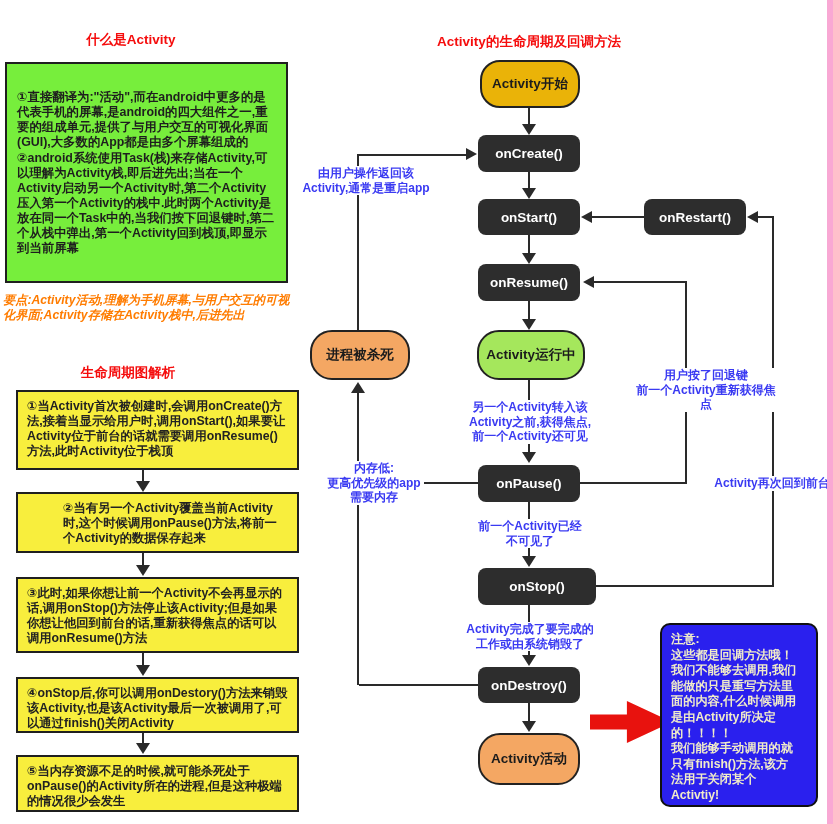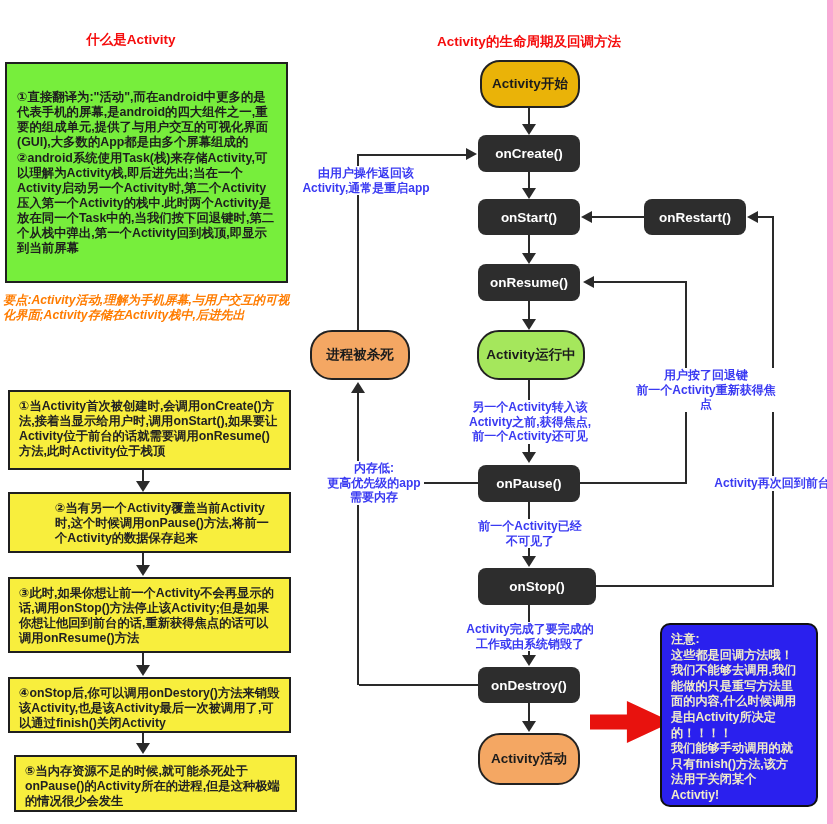--- a/index.html
+++ b/index.html
@@ -14,21 +14,21 @@
     position:absolute;left:5px;top:62px;width:283px;height:221px;
     background:#77ee3c;border:2px solid #1f1f1f;
     padding:26px 10px 8px 10px;color:#1e1e1e;font-weight:bold;font-size:12.4px;line-height:1.22;
     white-space:pre-line;
   }
   .keypoints{
     position:absolute;left:3px;top:293px;width:293px;
     color:#ff7c00;font-weight:bold;font-style:italic;font-size:12.2px;line-height:1.25;
   }
   .ybox{
-    position:absolute;left:8px;width:283px;background:#f8ee3d;border:2px solid #1f1f1f;
+    position:absolute;left:16px;width:283px;background:#f8ee3d;border:2px solid #1f1f1f;
     padding:7px 9px;color:#222;font-weight:bold;font-size:12.3px;line-height:1.22;
   }
   .hline{position:absolute;height:2px;background:#2a2a2a;}
   .vline{position:absolute;width:2px;background:#2a2a2a;}
   .ah{position:absolute;width:0;height:0;}
   .ah-down{border-left:7px solid transparent;border-right:7px solid transparent;border-top:11px solid #2a2a2a;}
   .ah-up{border-left:7px solid transparent;border-right:7px solid transparent;border-bottom:11px solid #2a2a2a;}
   .ah-left{border-top:6px solid transparent;border-bottom:6px solid transparent;border-right:11px solid #2a2a2a;}
   .ah-right{border-top:6px solid transparent;border-bottom:6px solid transparent;border-left:11px solid #2a2a2a;}
   .node{
@@ -60,26 +60,27 @@
 
 <div id="canvas">
 
   <div class="red-title" style="left:0;top:31px;width:262px;">什么是Activity</div>
 
   <div class="info-green">①直接翻译为:"活动",而在android中更多的是代表手机的屏幕,是android的四大组件之一,重要的组成单元,提供了与用户交互的可视化界面(GUI),大多数的App都是由多个屏幕组成的
 ②android系统使用Task(栈)来存储Activity,可以理解为Activity栈,即后进先出;当在一个Activity启动另一个Activity时,第二个Activity压入第一个Activity的栈中.此时两个Activity是放在同一个Task中的,当我们按下回退键时,第二个从栈中弹出,第一个Activity回到栈顶,即显示到当前屏幕</div>
 
   <div class="keypoints">要点:Activity活动,理解为手机屏幕,与用户交互的可视化界面;Activity存储在Activity栈中,后进先出</div>
 
+  <div class="red-title" style="left:0;top:364px;width:256px;">生命周期图解析</div>
 
   <div class="ybox" style="top:390px;height:80px;">①当Activity首次被创建时,会调用onCreate()方法,接着当显示给用户时,调用onStart(),如果要让Activity位于前台的话就需要调用onResume()方法,此时Activity位于栈顶</div>
   <div class="ybox" style="top:492px;height:61px;padding-left:45px;">②当有另一个Activity覆盖当前Activity时,这个时候调用onPause()方法,将前一个Activity的数据保存起来</div>
   <div class="ybox" style="top:577px;height:76px;">③此时,如果你想让前一个Activity不会再显示的话,调用onStop()方法停止该Activity;但是如果你想让他回到前台的话,重新获得焦点的话可以调用onResume()方法</div>
   <div class="ybox" style="top:677px;height:56px;">④onStop后,你可以调用onDestory()方法来销毁该Activity,也是该Activity最后一次被调用了,可以通过finish()关闭Activity</div>
-  <div class="ybox" style="top:755px;height:57px;margin-left:6px;">⑤当内存资源不足的时候,就可能杀死处于onPause()的Activity所在的进程,但是这种极端的情况很少会发生</div>
+  <div class="ybox" style="top:755px;height:57px;">⑤当内存资源不足的时候,就可能杀死处于onPause()的Activity所在的进程,但是这种极端的情况很少会发生</div>
 
   <div class="vline" style="left:142px;top:470px;height:13px;"></div>
   <div class="ah ah-down" style="left:136px;top:481px;"></div>
   <div class="vline" style="left:142px;top:553px;height:14px;"></div>
   <div class="ah ah-down" style="left:136px;top:565px;"></div>
   <div class="vline" style="left:142px;top:653px;height:14px;"></div>
   <div class="ah ah-down" style="left:136px;top:665px;"></div>
   <div class="vline" style="left:142px;top:733px;height:12px;"></div>
   <div class="ah ah-down" style="left:136px;top:743px;"></div>
 

